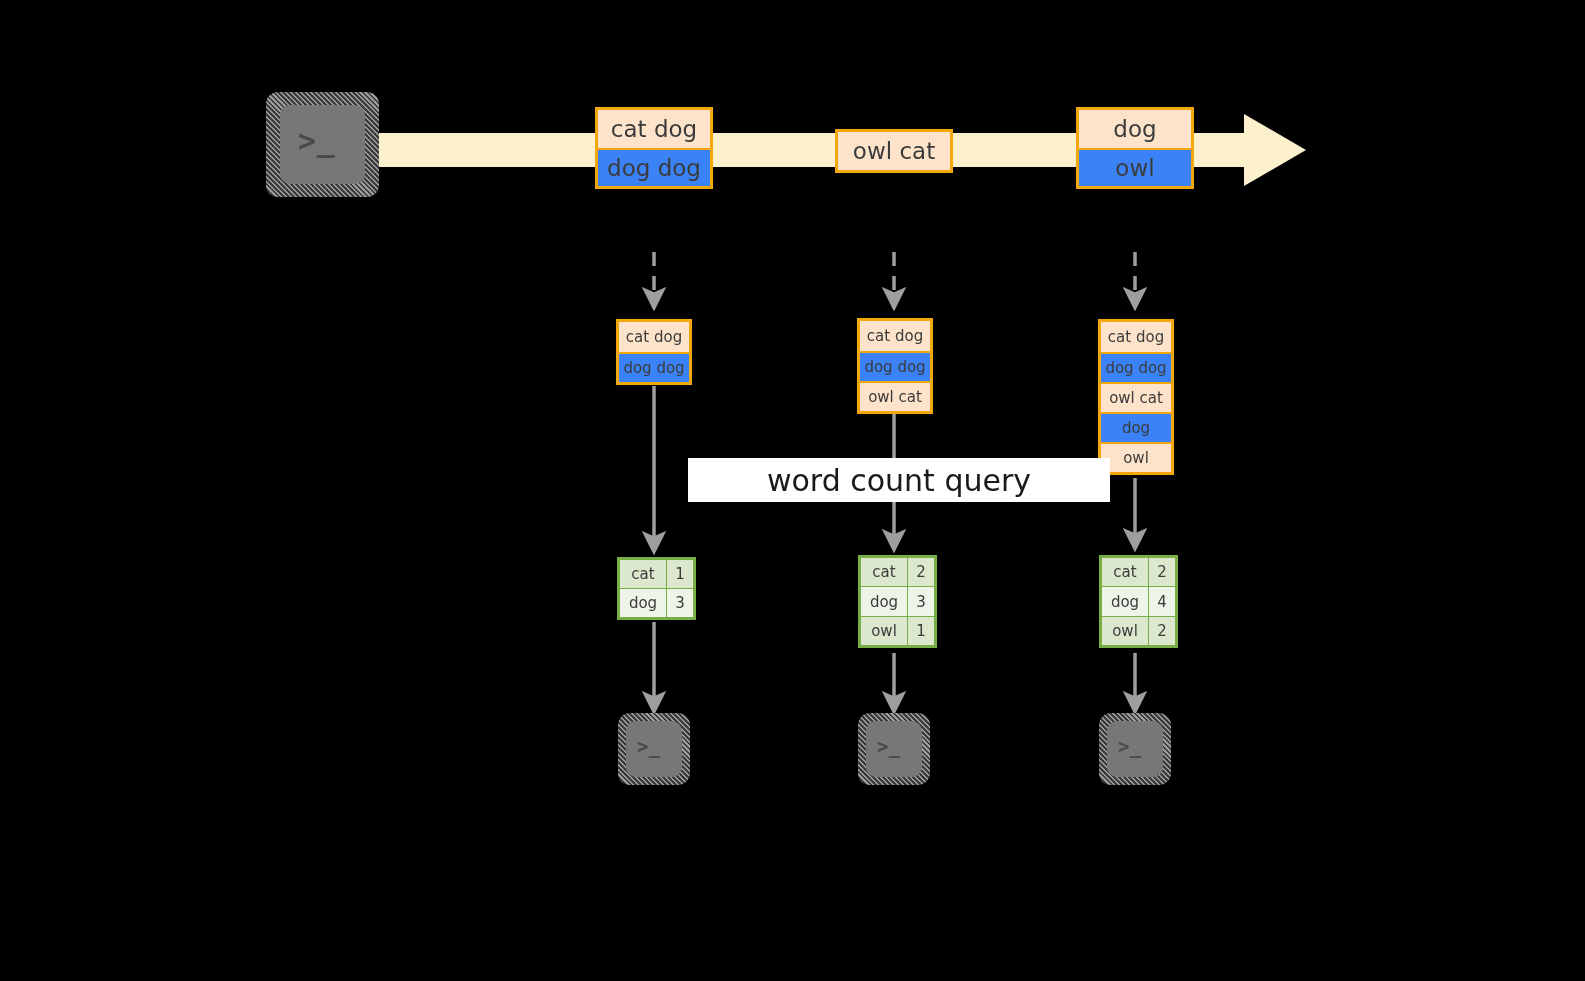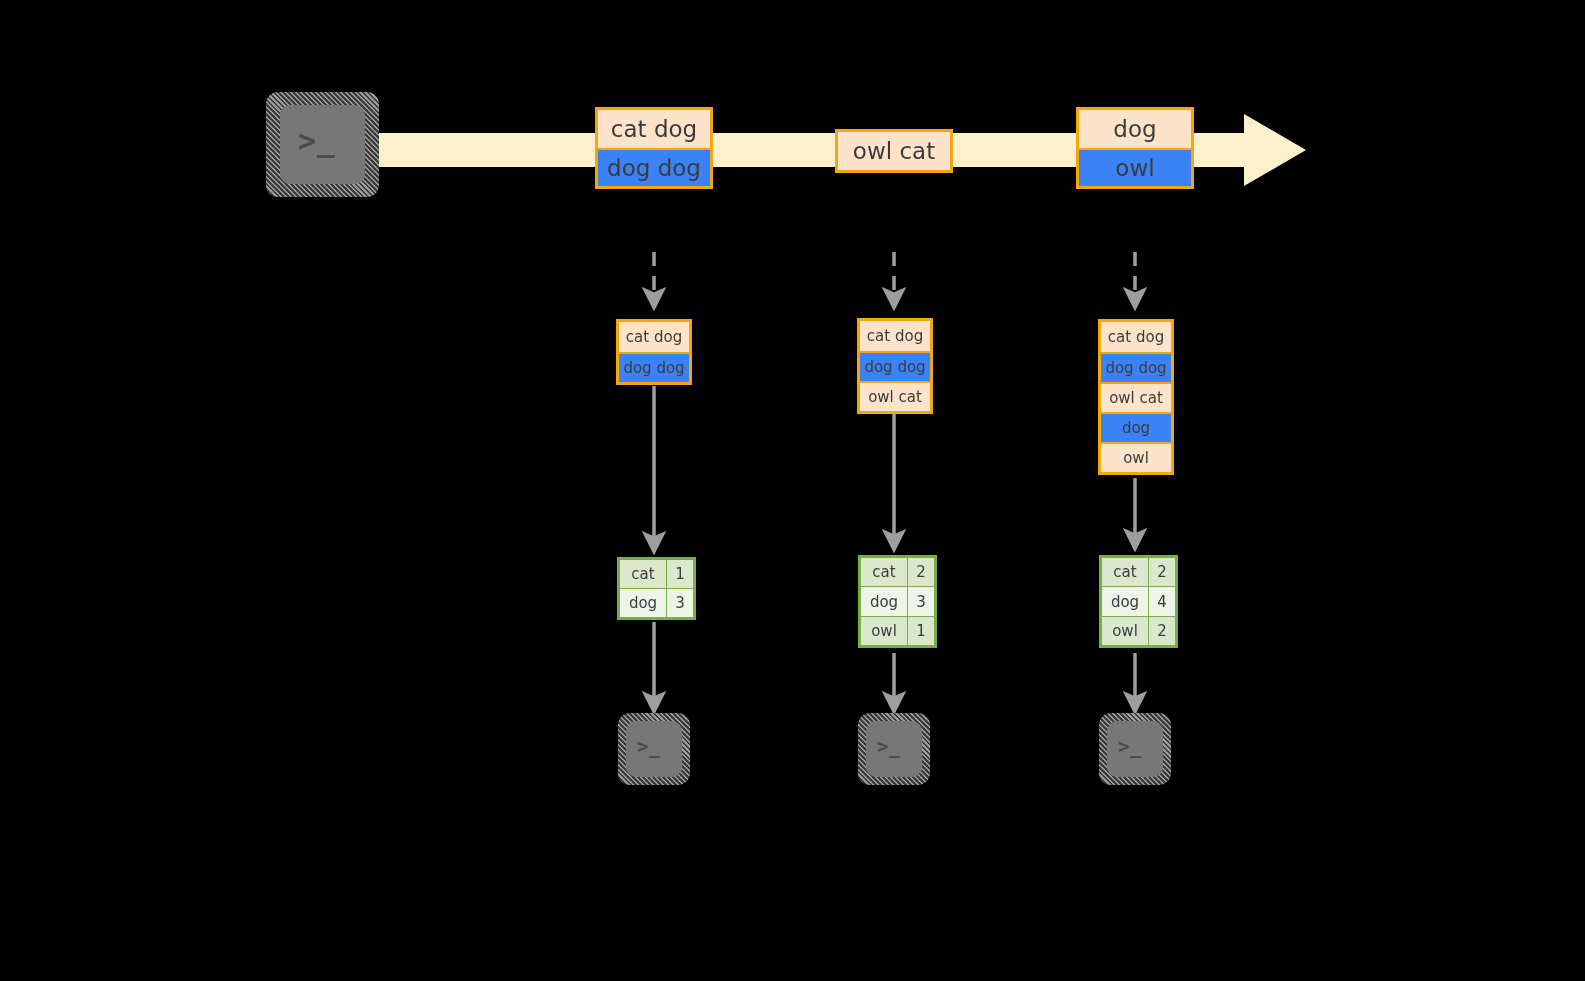--- a/index.html
+++ b/index.html
@@ -207,20 +207,23 @@
   </div>
 
   <div class="evt-stack acc-box" style="left:1098px; top:319px; width:76px;">
     <div class="evt-row dark">cat dog</div>
     <div class="evt-row light">dog dog</div>
     <div class="evt-row dark">owl cat</div>
     <div class="evt-row light">dog</div>
     <div class="evt-row dark">owl</div>
   </div>
 
+  <div id="query-banner">
+    <span>word count query</span>
+  </div>
 
   <div class="res-table" style="left:617px; top:557px;">
     <div class="res-row dark">
       <div class="res-cell word">cat</div>
       <div class="res-cell count">1</div>
     </div>
     <div class="res-row light">
       <div class="res-cell word">dog</div>
       <div class="res-cell count">3</div>
     </div>

